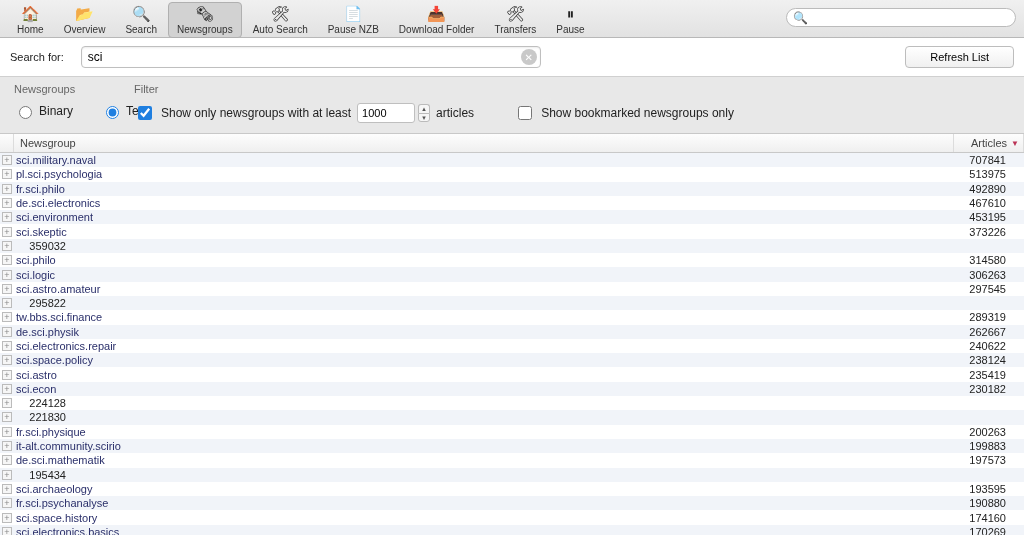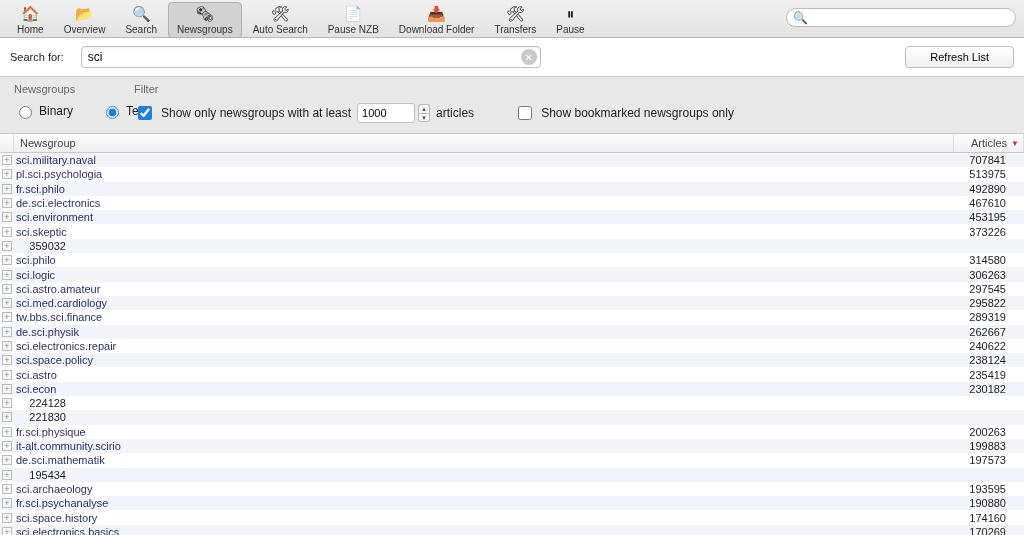--- a/index.html
+++ b/index.html
@@ -207,21 +207,20 @@
           <div class="cell-name">sci.logic</div>
           <div class="cell-val">306263</div>
         </div>
         <div class="row">
           <div class="cell-plus"><span>+</span></div>
           <div class="cell-name">sci.astro.amateur</div>
           <div class="cell-val">297545</div>
         </div>
         <div class="row">
           <div class="cell-plus"><span>+</span></div>
-          <div class="cell-name">sci.med.cardiology</div>
           <div class="cell-val">295822</div>
         </div>
         <div class="row">
           <div class="cell-plus"><span>+</span></div>
           <div class="cell-name">tw.bbs.sci.finance</div>
           <div class="cell-val">289319</div>
         </div>
         <div class="row">
           <div class="cell-plus"><span>+</span></div>
           <div class="cell-name">de.sci.physik</div>

